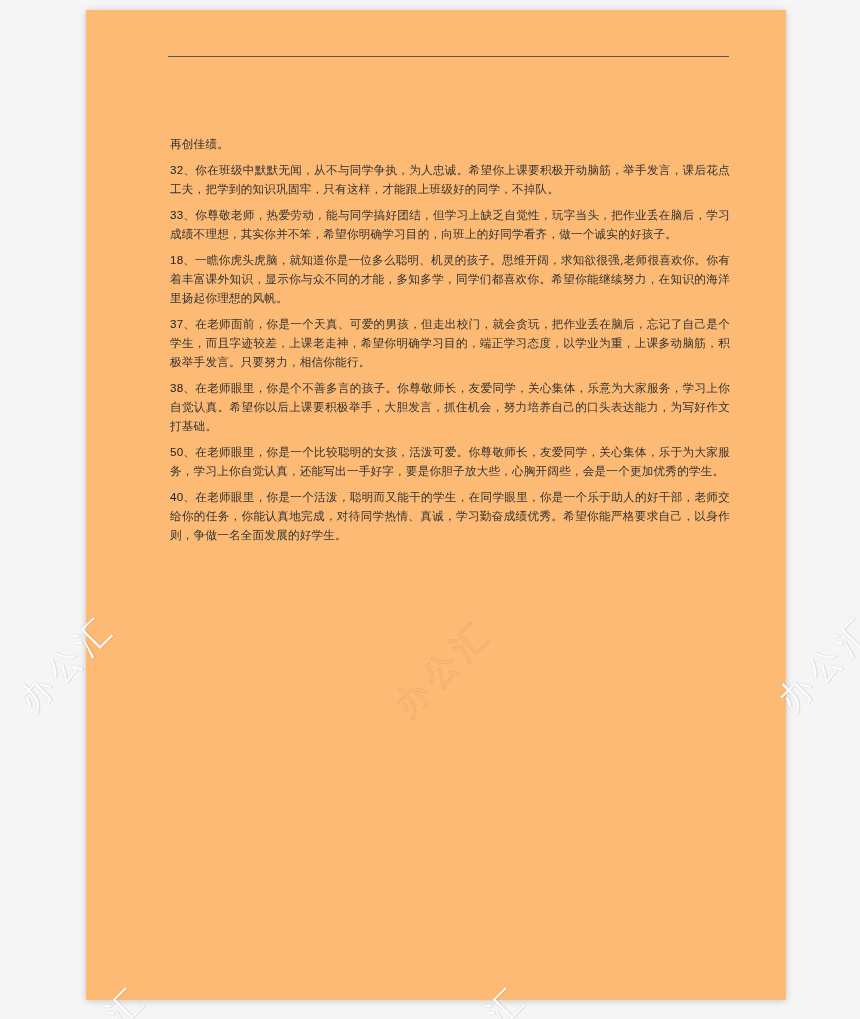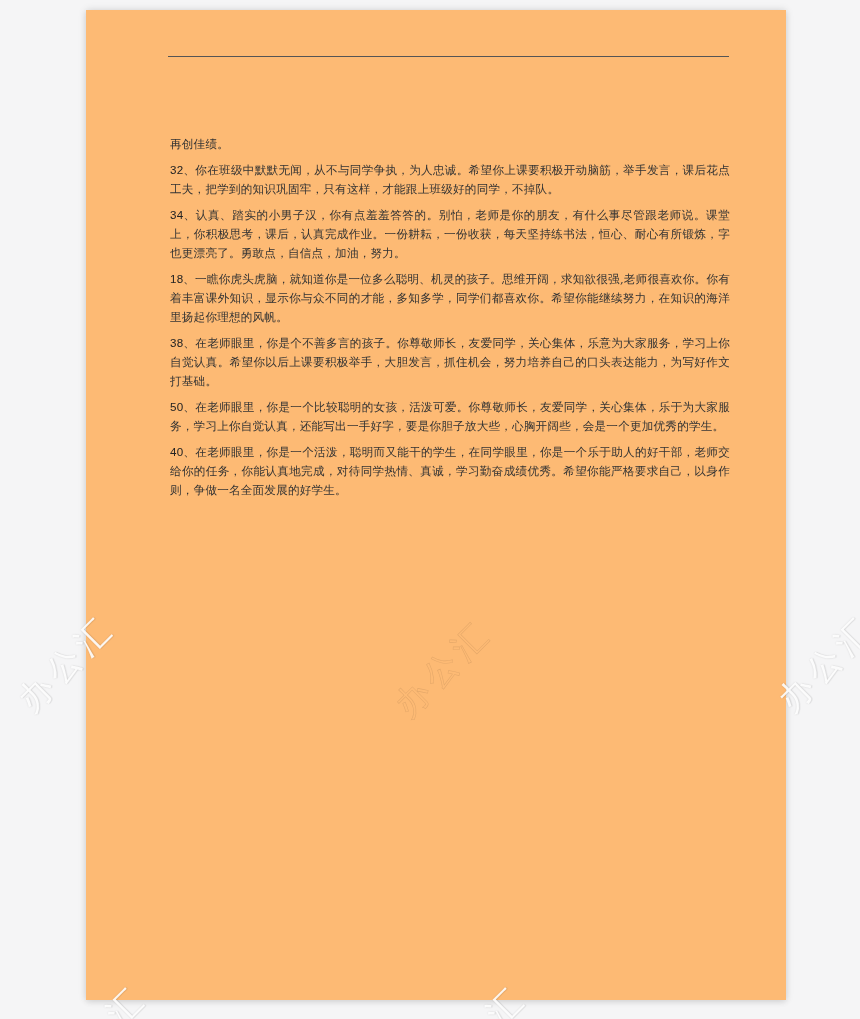--- a/index.html
+++ b/index.html
@@ -77,30 +77,33 @@
 
   <div class="content">
     <p class="para">
       <span>再创佳绩。</span>
     </p>
 
     <p class="para">
       <span class="num">32</span><span>、你在班级中默默无闻，从不与同学争执，为人忠诚。希望你上课要积极开动脑筋，举手发言，课后花点工夫，把学到的知识巩固牢，只有这样，才能跟上班级好的同学，不掉队。</span>
     </p>
 
+    <p class="para">
+      <span class="num">33</span><span>、你尊敬老师，热爱劳动，能与同学搞好团结，但学习上缺乏自觉性，玩字当头，把作业丢在脑后，学习成绩不理想，其实你并不笨，希望你明确学习目的，向班上的好同学看齐，做一个诚实的好孩子。</span>
+    </p>
 
-    <p class="para">
-      <span class="num">34</span><span>、认真、踏实的小男子汉，你有点羞羞答答的。别怕，老师是你的朋友，有什么事尽管跟老师说。课堂上，你积极思考，课后，认真完成作业。一份耕耘，一份收获，每天坚持练书法，恒心、耐心有所锻炼，字也更漂亮了。勇敢点，自信点，加油，努力。</span>
-    </p>
 
 
     <p class="para">
       <span class="num">18</span><span>、一瞧你虎头虎脑，就知道你是一位多么聪明、机灵的孩子。思维开阔，求知欲很强,老师很喜欢你。你有着丰富课外知识，显示你与众不同的才能，多知多学，同学们都喜欢你。希望你能继续努力，在知识的海洋里扬起你理想的风帆。</span>
     </p>
 
+    <p class="para">
+      <span class="num">37</span><span>、在老师面前，你是一个天真、可爱的男孩，但走出校门，就会贪玩，把作业丢在脑后，忘记了自己是个学生，而且字迹较差，上课老走神，希望你明确学习目的，端正学习态度，以学业为重，上课多动脑筋，积极举手发言。只要努力，相信你能行。</span>
+    </p>
 
     <p class="para">
       <span class="num">38</span><span>、在老师眼里，你是个不善多言的孩子。你尊敬师长，友爱同学，关心集体，乐意为大家服务，学习上你自觉认真。希望你以后上课要积极举手，大胆发言，抓住机会，努力培养自己的口头表达能力，为写好作文打基础。</span>
     </p>
 
     <p class="para">
       <span class="num">50</span><span>、在老师眼里，你是一个比较聪明的女孩，活泼可爱。你尊敬师长，友爱同学，关心集体，乐于为大家服务，学习上你自觉认真，还能写出一手好字，要是你胆子放大些，心胸开阔些，会是一个更加优秀的学生。</span>
     </p>
 
     <p class="para">

